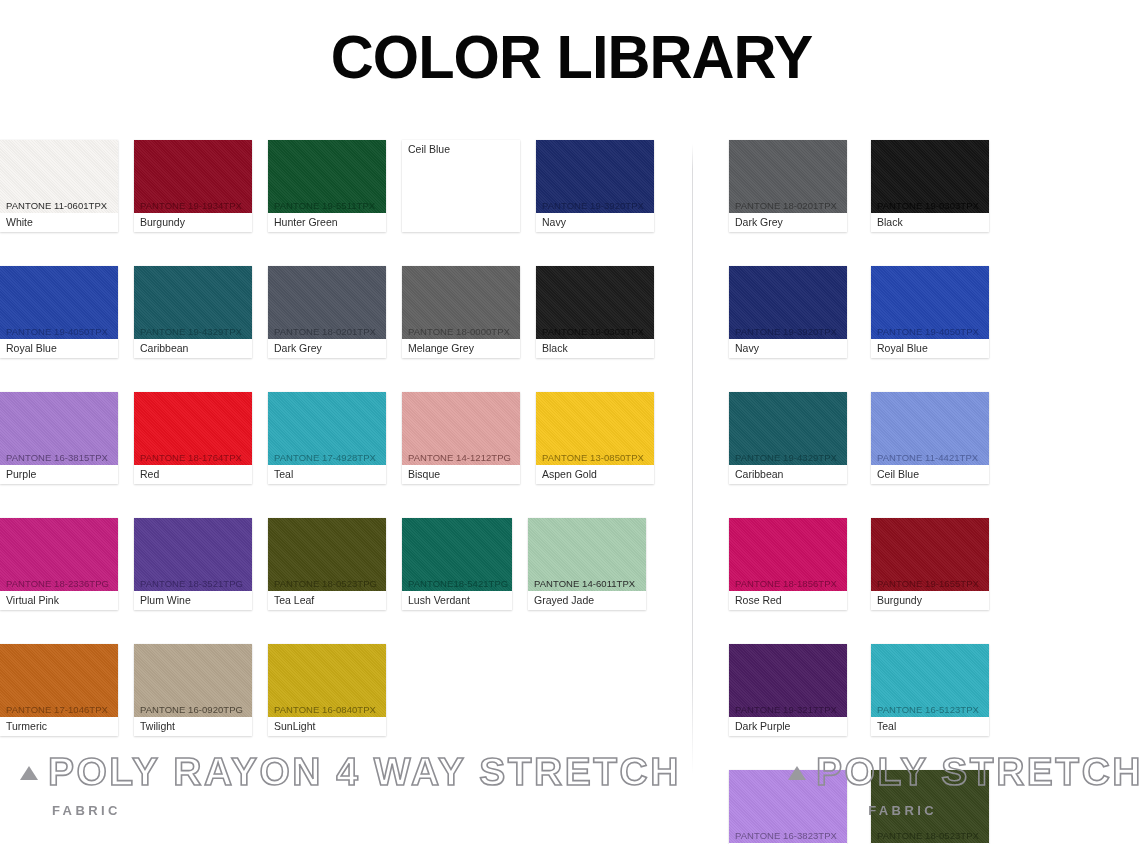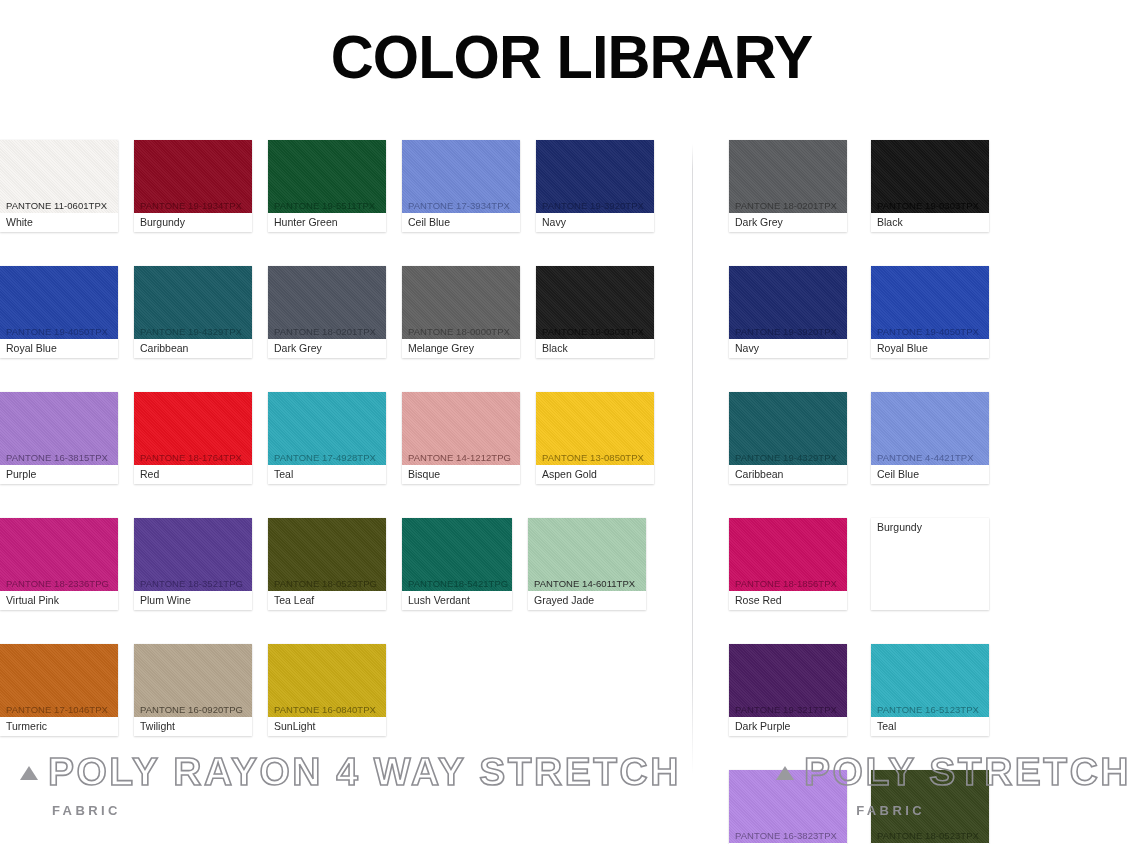--- a/index.html
+++ b/index.html
@@ -113,21 +113,21 @@
   }
 
   
   .footer {
     position: absolute;
     bottom: 26px;
     display: flex;
     flex-direction: column;
   }
   .footer-left  { left: 20px; }
-  .footer-right { right: 12px; align-items: flex-end; }
+  .footer-right { right: 0; align-items: flex-end; }
 
   .footer-headline {
     display: flex;
     align-items: center;
     gap: 10px;
   }
   .tri {
     width: 0; height: 0;
     border-left: 9px solid transparent;
     border-right: 9px solid transparent;
@@ -175,23 +175,20 @@
           </div>
           <div class="swatch-name">Burgundy</div>
         </div>
         <div class="swatch">
           <div class="swatch-color" style="background-color: rgb(16, 82, 43);">
             <div class="swatch-code" style="color: rgb(10, 58, 30);">PANTONE 19-5511TPX</div>
           </div>
           <div class="swatch-name">Hunter Green</div>
         </div>
         <div class="swatch">
-          <div class="swatch-color" style="background-color: rgb(114, 137, 214);">
-            <div class="swatch-code" style="color: rgb(75, 92, 150);">PANTONE 17-3934TPX</div>
-          </div>
           <div class="swatch-name">Ceil Blue</div>
         </div>
         <div class="swatch">
           <div class="swatch-color" style="background-color: rgb(28, 42, 107);">
             <div class="swatch-code" style="color: rgb(20, 30, 76);">PANTONE 19-3920TPX</div>
           </div>
           <div class="swatch-name">Navy</div>
         </div>
         <div class="swatch">
           <div class="swatch-color" style="background-color: rgb(37, 68, 168);">
@@ -340,31 +337,34 @@
           <div class="swatch-name">Royal Blue</div>
         </div>
         <div class="swatch">
           <div class="swatch-color" style="background-color: rgb(26, 91, 99);">
             <div class="swatch-code" style="color: rgb(17, 64, 70);">PANTONE 19-4329TPX</div>
           </div>
           <div class="swatch-name">Caribbean</div>
         </div>
         <div class="swatch">
           <div class="swatch-color" style="background-color: rgb(123, 146, 220);">
-            <div class="swatch-code" style="color: rgb(79, 96, 155);">PANTONE 4-4421TPX</div>
+            <div class="swatch-code" style="color: rgb(79, 96, 155);">PANTONE 11-4421TPX</div>
           </div>
           <div class="swatch-name">Ceil Blue</div>
         </div>
         <div class="swatch">
           <div class="swatch-color" style="background-color: rgb(202, 15, 99);">
             <div class="swatch-code" style="color: rgb(128, 10, 63);">PANTONE 18-1856TPX</div>
           </div>
           <div class="swatch-name">Rose Red</div>
         </div>
         <div class="swatch">
+          <div class="swatch-color" style="background-color: rgb(140, 15, 29);">
+            <div class="swatch-code" style="color: rgb(91, 10, 19);">PANTONE 19-1655TPX</div>
+          </div>
           <div class="swatch-name">Burgundy</div>
         </div>
         <div class="swatch">
           <div class="swatch-color" style="background-color: rgb(75, 30, 97);">
             <div class="swatch-code" style="color: rgb(50, 19, 64);">PANTONE 19-3217TPX</div>
           </div>
           <div class="swatch-name">Dark Purple</div>
         </div>
         <div class="swatch">
           <div class="swatch-color" style="background-color: rgb(50, 176, 191); text-decoration: underline;">

